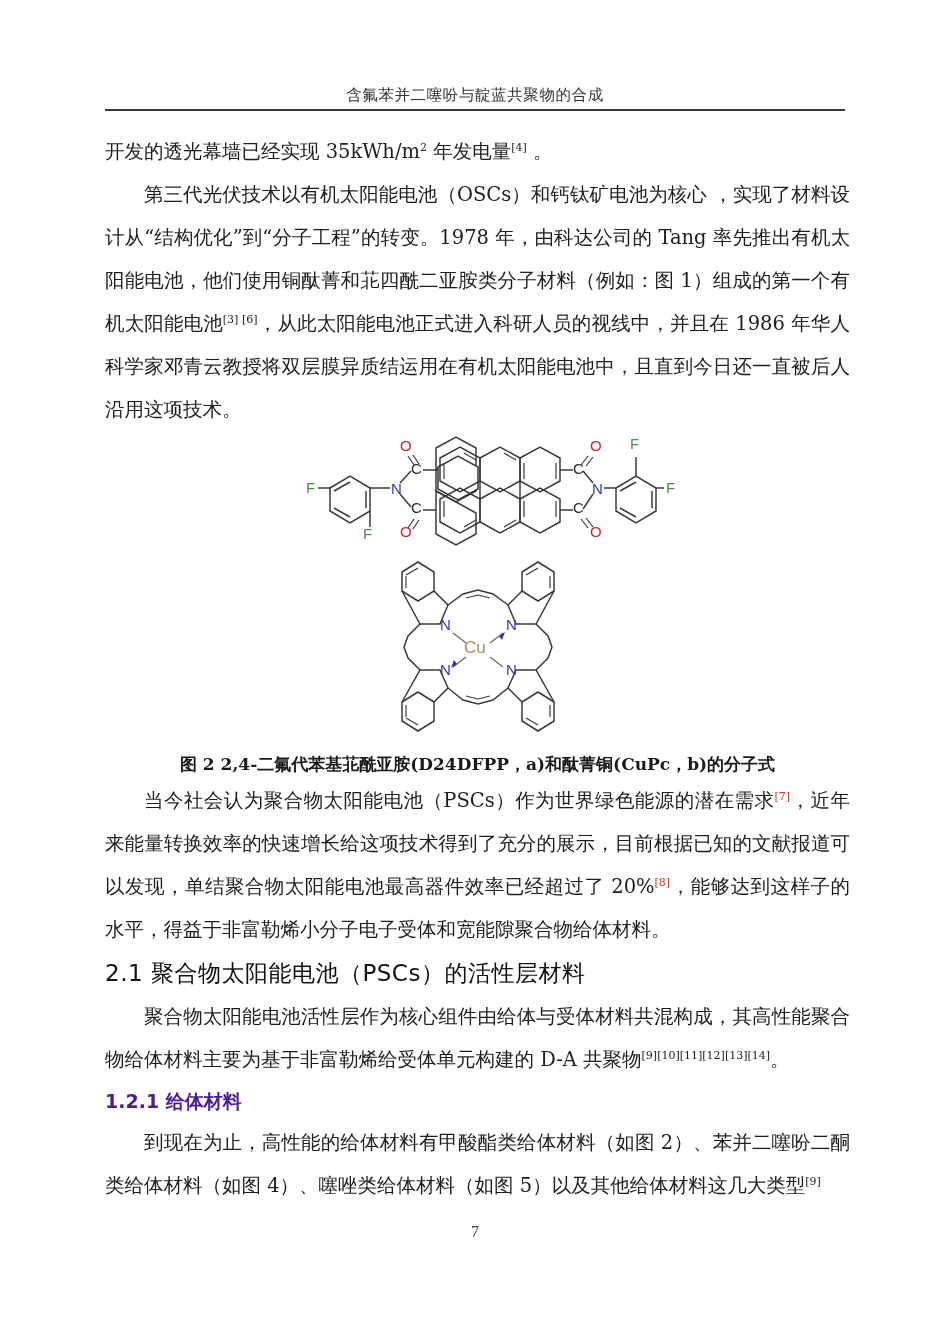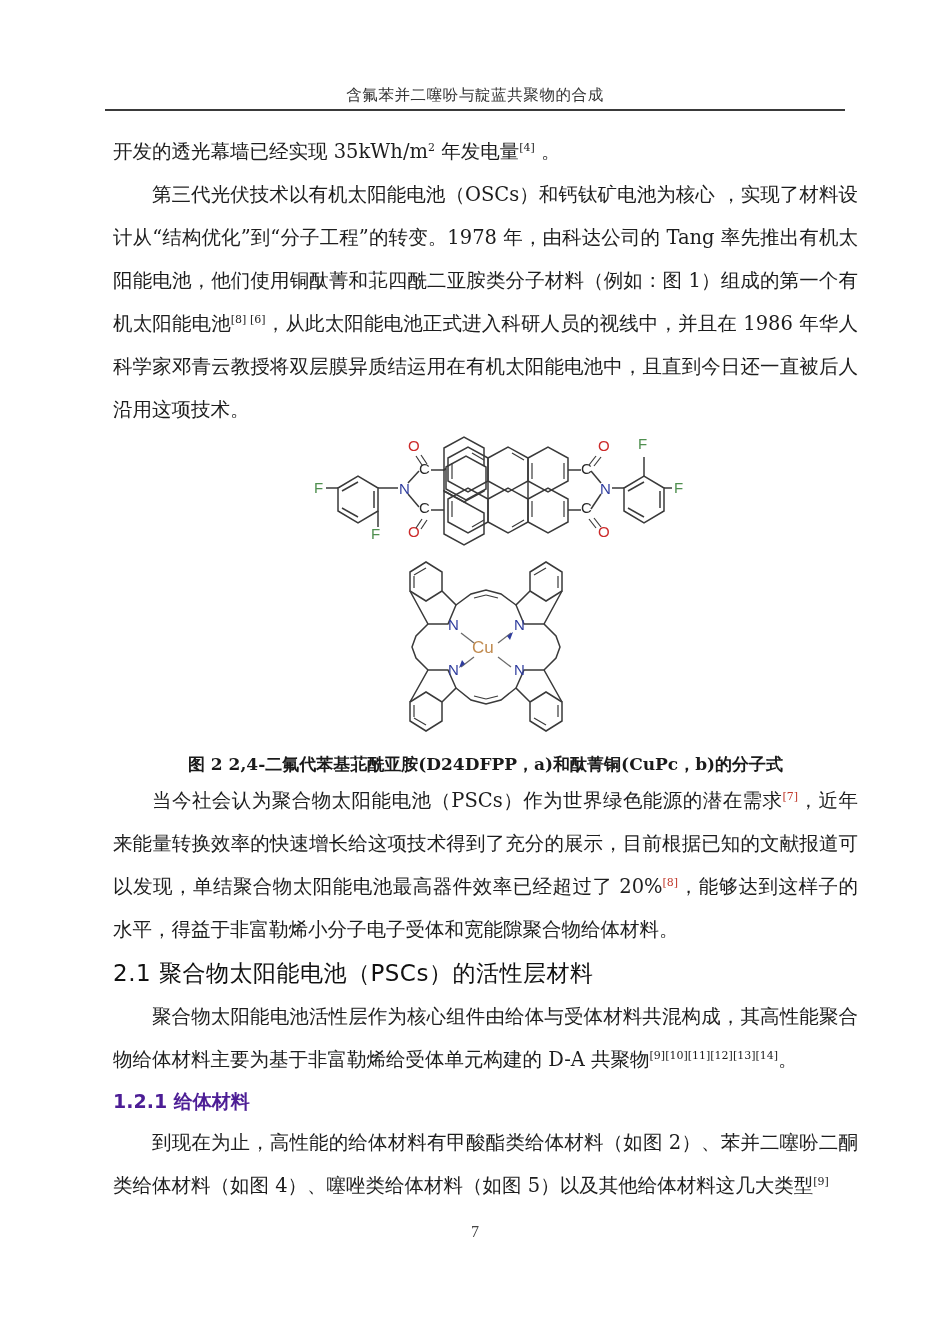--- a/index.html
+++ b/index.html
@@ -45,21 +45,20 @@
     width: 100%;
     height: 0;
   }
 
   
   .content {
     position: absolute;
     left: 105px;
     top: 130px;
     width: 745px;
-    margin-left: 8px;
   }
 
   p.para {
     margin: 0;
     font-size: 19.5px;
     line-height: 43px;
     color: #1d1d1d;
     text-align: justify;
     text-justify: inter-ideograph;
     letter-spacing: 0px;
@@ -142,21 +141,21 @@
 
   <div class="header">
     <div class="header-title">含氟苯并二噻吩与靛蓝共聚物的合成</div>
     <div class="header-rule"></div>
   </div>
 
   <div class="content">
 
     <p class="para"><span>开发的透光幕墙已经实现 35kWh/m</span><sup class="ref dark">2</sup><span> 年发电量</span><sup class="ref dark">[4]</sup><span> 。</span></p>
 
-    <p class="para indent"><span>第三代光伏技术以有机太阳能电池（OSCs）和钙钛矿电池为核心 ，实现了材料设计从“结构优化”到“分子工程”的转变。1978 年，由科达公司的 Tang 率先推出有机太阳能电池，他们使用铜酞菁和苝四酰二亚胺类分子材料（例如：图 1）组成的第一个有机太阳能电池</span><sup class="ref dark">[8] [6]</sup><span>，从此太阳能电池正式进入科研人员的视线中，并且在 1986 年华人科学家邓青云教授将双层膜异质结运用在有机太阳能电池中，且直到今日还一直被后人沿用这项技术。</span></p>
+    <p class="para indent"><span>第三代光伏技术以有机太阳能电池（OSCs）和钙钛矿电池为核心 ，实现了材料设计从“结构优化”到“分子工程”的转变。1978 年，由科达公司的 Tang 率先推出有机太阳能电池，他们使用铜酞菁和苝四酰二亚胺类分子材料（例如：图 1）组成的第一个有机太阳能电池</span><sup class="ref dark">[3] [6]</sup><span>，从此太阳能电池正式进入科研人员的视线中，并且在 1986 年华人科学家邓青云教授将双层膜异质结运用在有机太阳能电池中，且直到今日还一直被后人沿用这项技术。</span></p>
 
     <div class="figure-block">
 
       <div class="fig-svg-wrap">
         <svg width="400" height="115" viewBox="0 0 400 115" xmlns="http://www.w3.org/2000/svg">
 
           <g class="bond">
             <polygon points="52,57 72,45 92,57 92,80 72,92 52,80"></polygon>
             <line x1="56" y1="60" x2="72" y2="51"></line>
             <line x1="88" y1="60" x2="88" y2="77"></line>

